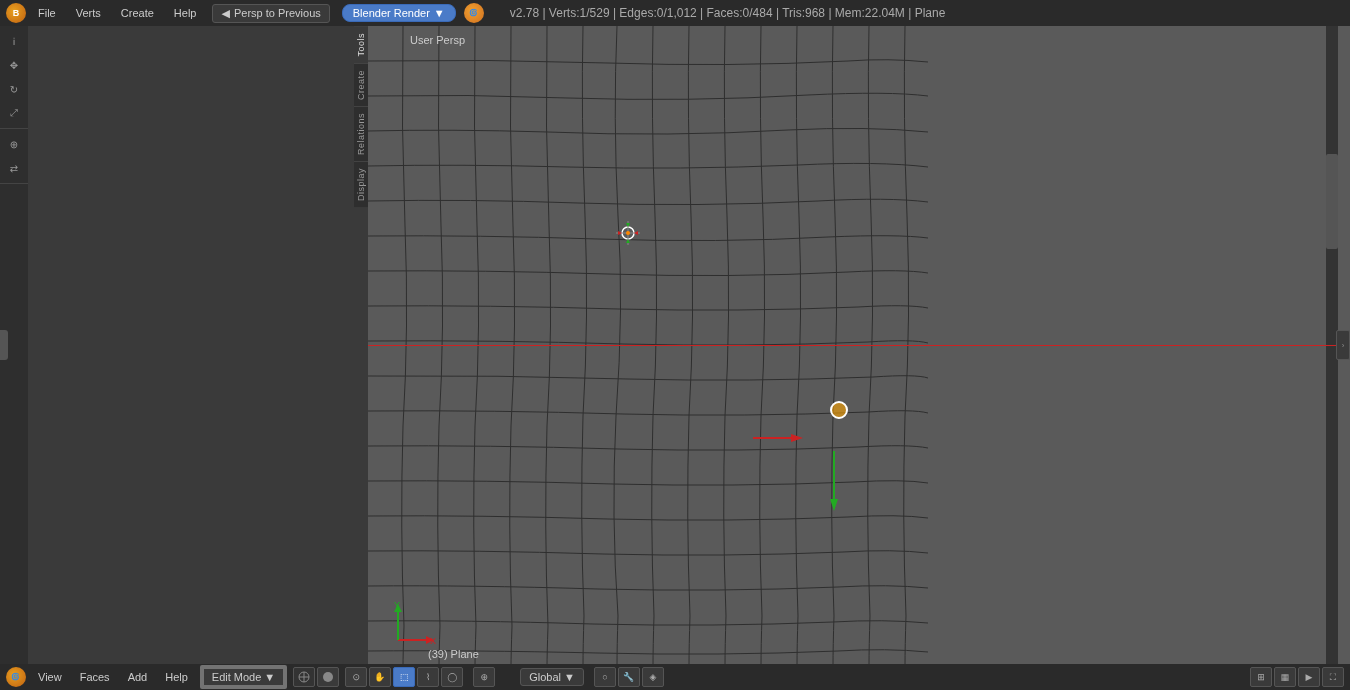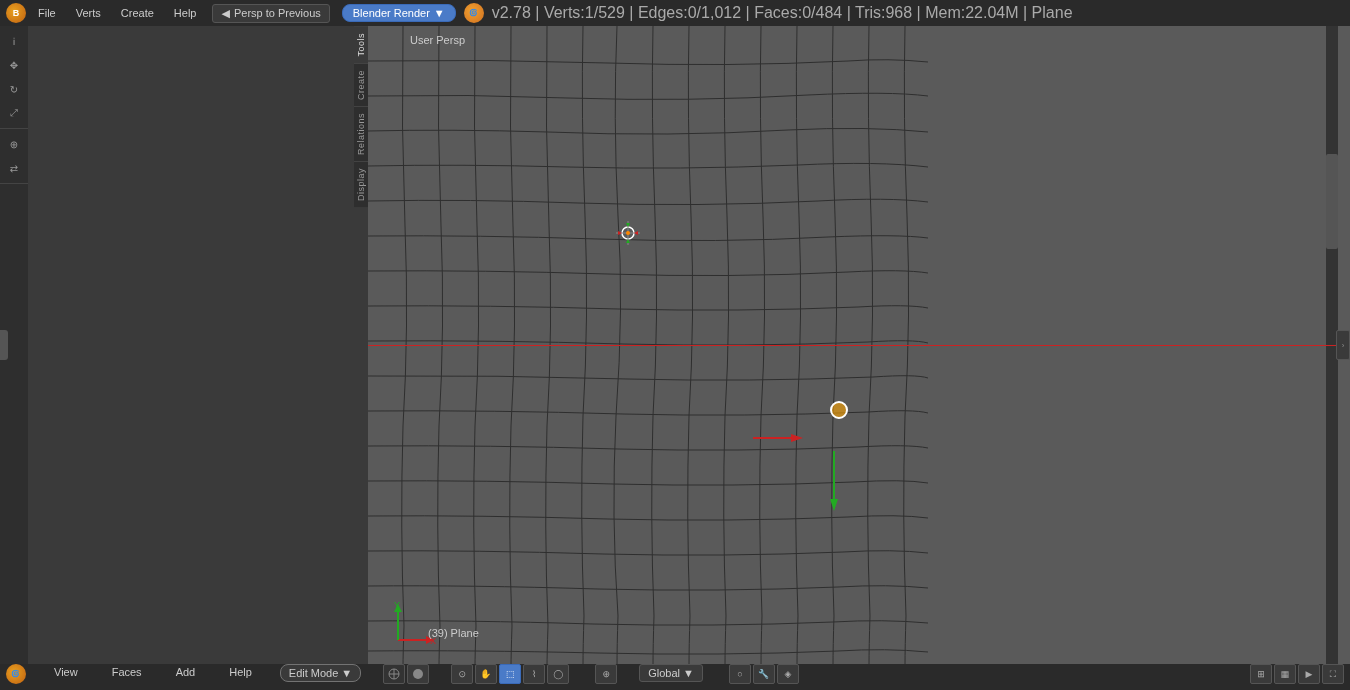--- a/index.html
+++ b/index.html
@@ -66,23 +66,23 @@
       border: 1px solid #3a6ab8;
       border-radius: 8px;
       padding: 2px 10px;
       color: #fff;
       font-size: 11px;
       cursor: pointer;
       margin-left: 8px;
     }
 
     .blender-version-info {
-      margin-left: 4px;
+      margin-left: 22px;
       color: #aaa;
-      font-size: 16px;
+      font-size: 12px;
       white-space: nowrap;
     }
 
     
     #main-layout {
       display: flex;
       width: 100%;
       height: calc(690px - 26px - 26px);
     }
 
@@ -213,23 +213,23 @@
       cursor: pointer;
       z-index: 20;
     }
 
     
     #bottom-bar {
       width: 100%;
       height: 26px;
       background: #2a2a2a;
       display: flex;
-      align-items: flex-start;
+      align-items: center;
       padding: 0 6px;
-      gap: 22px;
+      gap: 6px;
       position: absolute;
       bottom: 0;
       left: 0;
       z-index: 100;
     }
 
     .bottom-icon {
       width: 20px; height: 20px;
       border-radius: 50%;
       background: radial-gradient(circle at 40% 40%, #e8a020, #c06010);
@@ -241,22 +241,22 @@
     .bottom-menu-item {
       padding: 2px 6px;
       color: #ccc;
       font-size: 11px;
       cursor: pointer;
     }
 
     .edit-mode-btn {
       display: flex; align-items: center; gap: 3px;
       background: #3a3a3a;
-      border: 1px solid #737373;
-      border-radius: 8px;
+      border: 4px solid #737373;
+      border-radius: 2px;
       padding: 2px 8px;
       color: #ccc;
       font-size: 11px;
       cursor: pointer;
     }
 
     .toolbar-icon-group {
       display: flex;
       align-items: center;
       gap: 2px;
@@ -276,35 +276,36 @@
 
     .global-btn {
       display: flex; align-items: center; gap: 3px;
       background: #3a3a3a;
       border: 1px solid #555;
       border-radius: 3px;
       padding: 2px 8px;
       color: #ccc;
       font-size: 11px;
       cursor: pointer;
+      margin-left: 19px;
     }
 
     .spacer { flex: 1; }
 
     
     .axes-indicator {
       position: absolute;
       bottom: 12px;
       left: 20px;
       z-index: 10;
     }
 
     .plane-label {
       position: absolute;
-      bottom: 25px;
+      bottom: 4px;
       left: 60px;
       color: #ccc;
       font-size: 11px;
       z-index: 10;
     }
 
     
     .v-scrollbar {
       position: absolute;
       right: 0;

